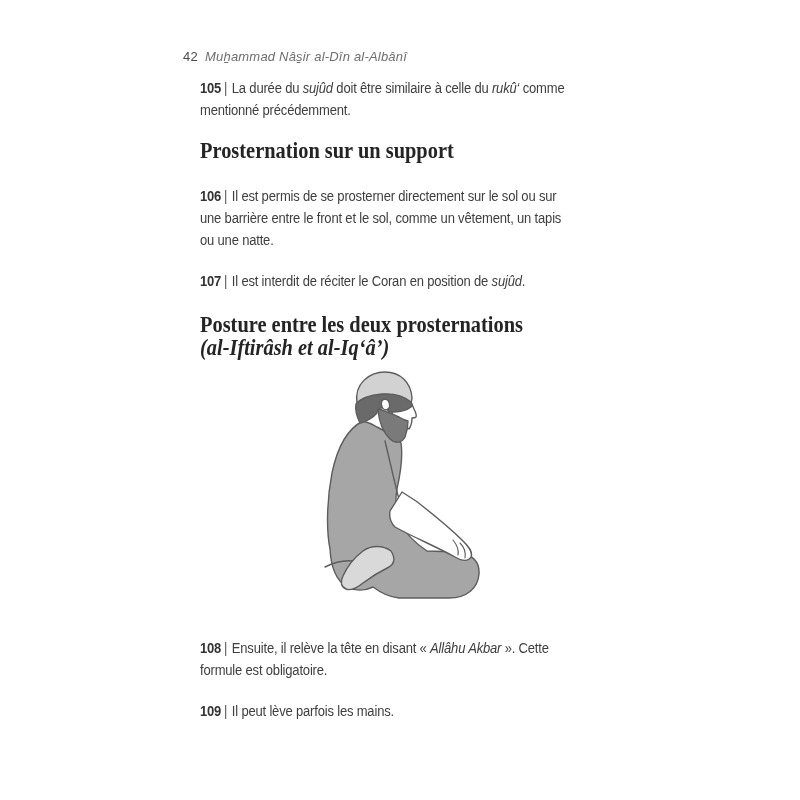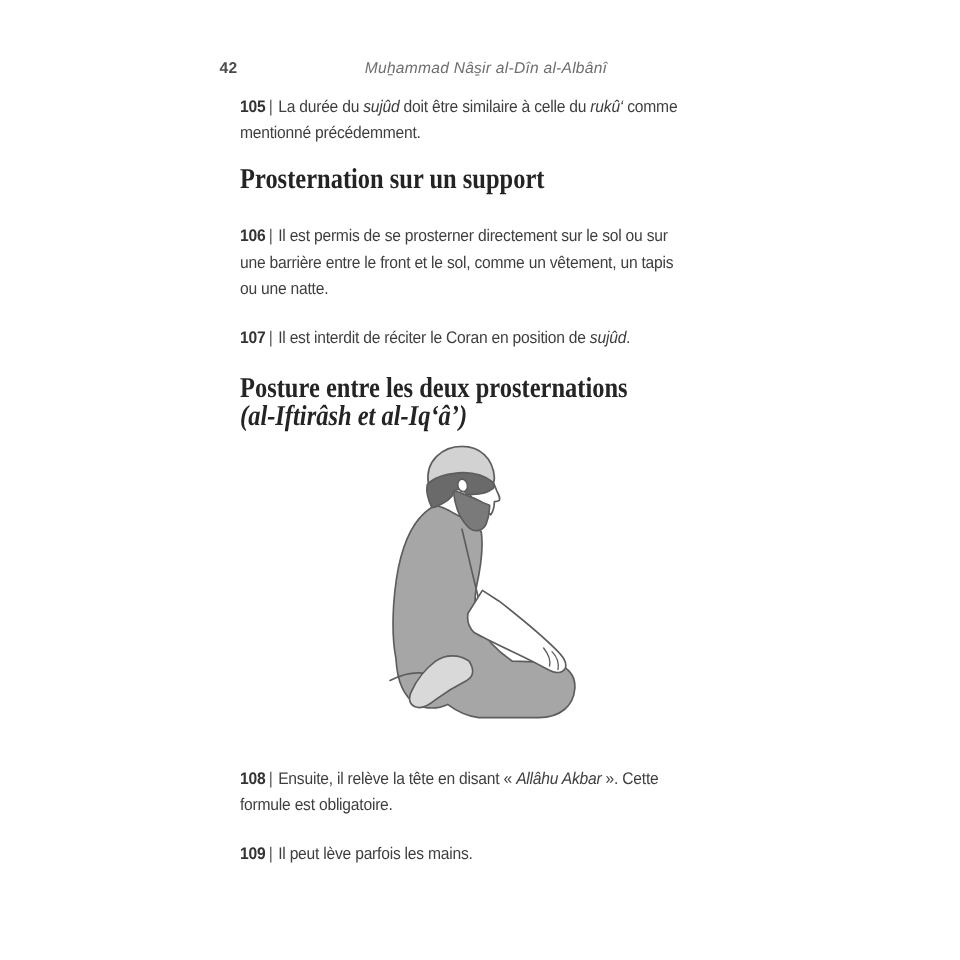--- a/index.html
+++ b/index.html
@@ -2,24 +2,24 @@
 <html><head>
 <meta charset="utf-8">
 <style>
   html,body{margin:0;padding:0;background:#ffffff;}
   .page{
     position:relative;width:800px;height:800px;background:#ffffff;overflow:hidden;
     font-family:"Liberation Sans",sans-serif;
   }
   .page-number{
     position:absolute;left:183px;top:48px;font-size:13px;line-height:18px;
-    color:#4a4a4a;font-weight:700;letter-spacing:.2px;
+    color:#4a4a4a;font-weight:400;letter-spacing:.2px;
   }
   .running-title{
-    position:absolute;left:205px;top:48px;width:400px;text-align:center;
+    position:absolute;left:205px;top:48px;width:400px;text-align:left;
     font-style:italic;font-size:13px;line-height:18px;color:#6e6e6e;letter-spacing:.2px;
   }
   .para{
     position:absolute;left:200px;width:444px;font-size:14px;line-height:22px;
     color:#3e3e3e;letter-spacing:-.2px;transform:scaleX(.93);transform-origin:0 0;
   }
   .para .pnum{font-weight:700;color:#333333;}
   .para .pipe{font-weight:400;color:#555555;margin:0 5px 0 3px;}
   .para i{font-style:italic;}
   .heading{

